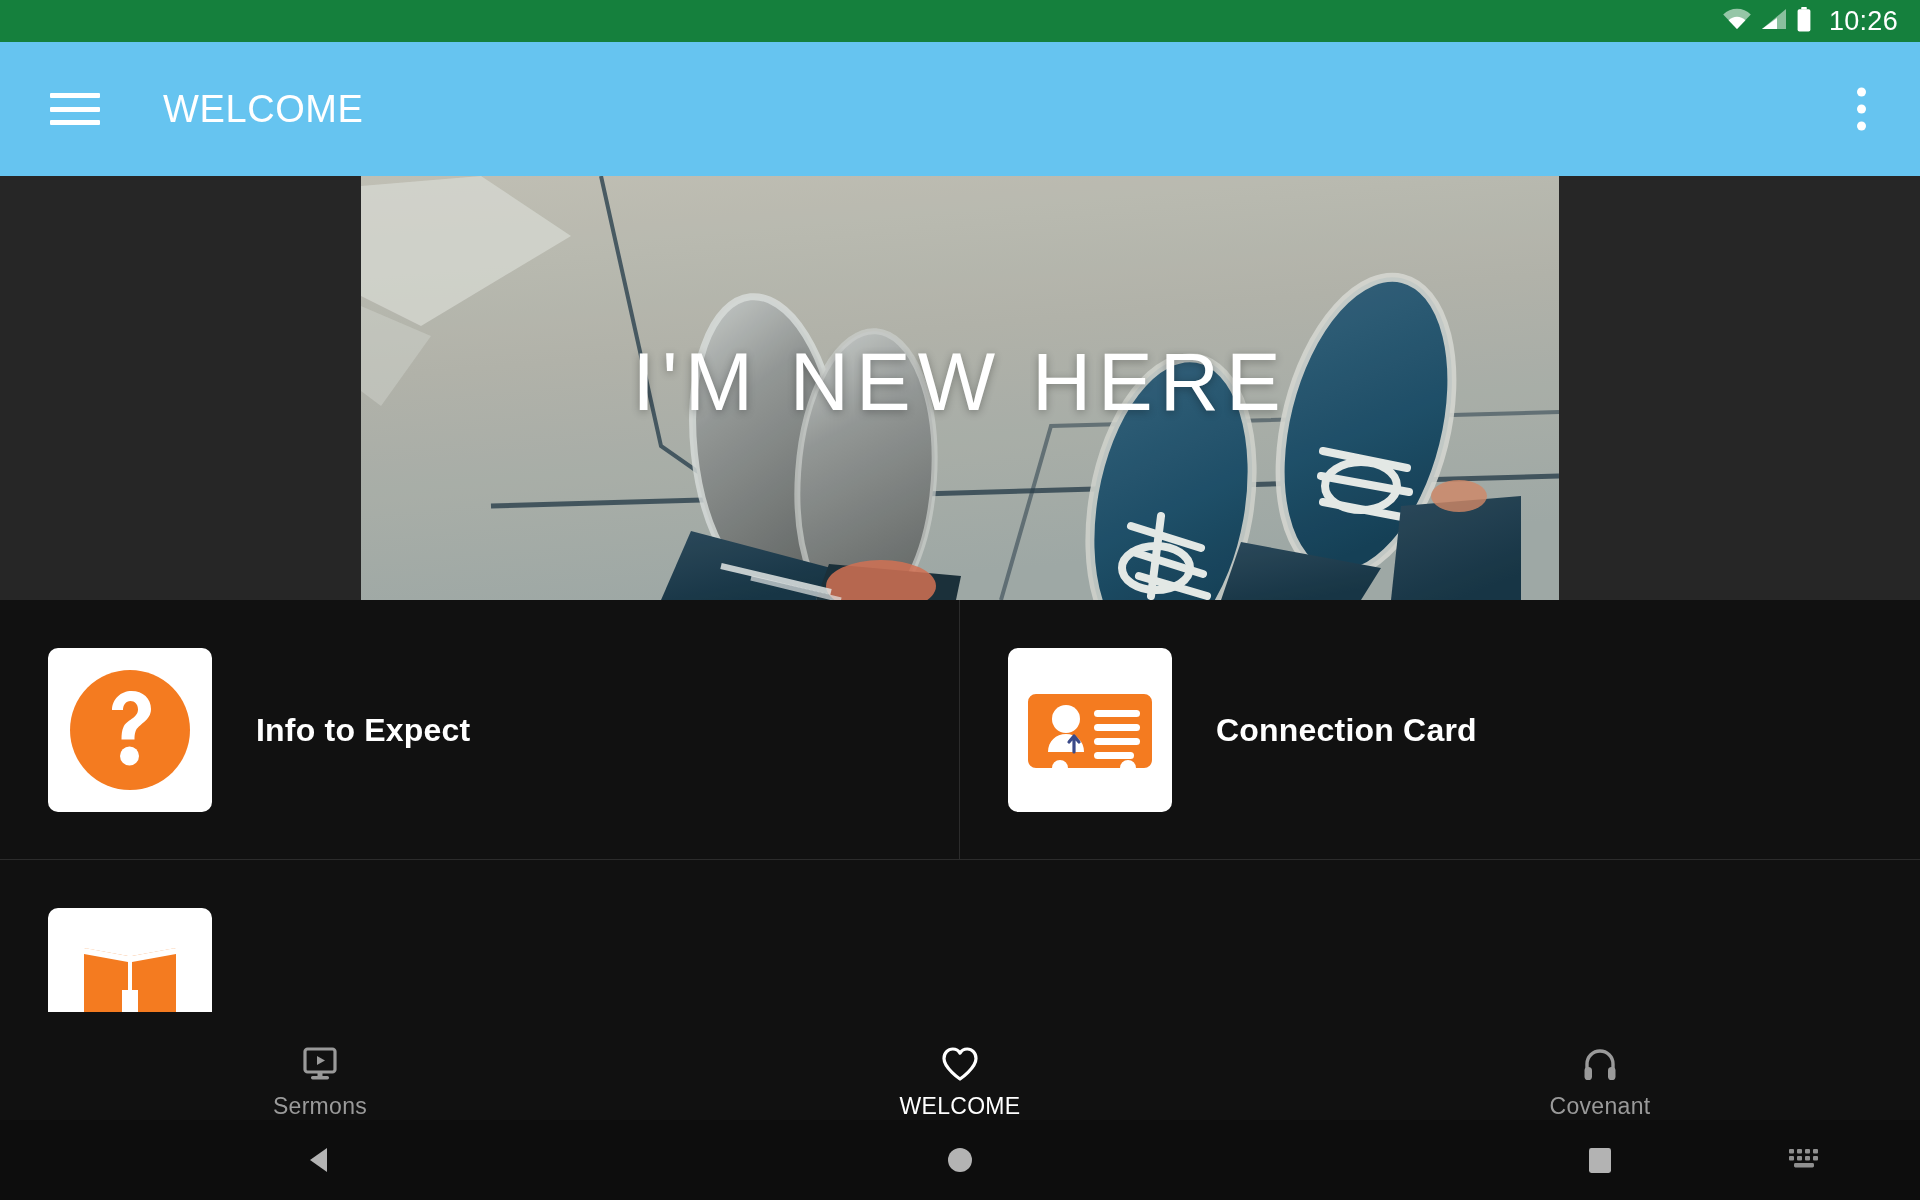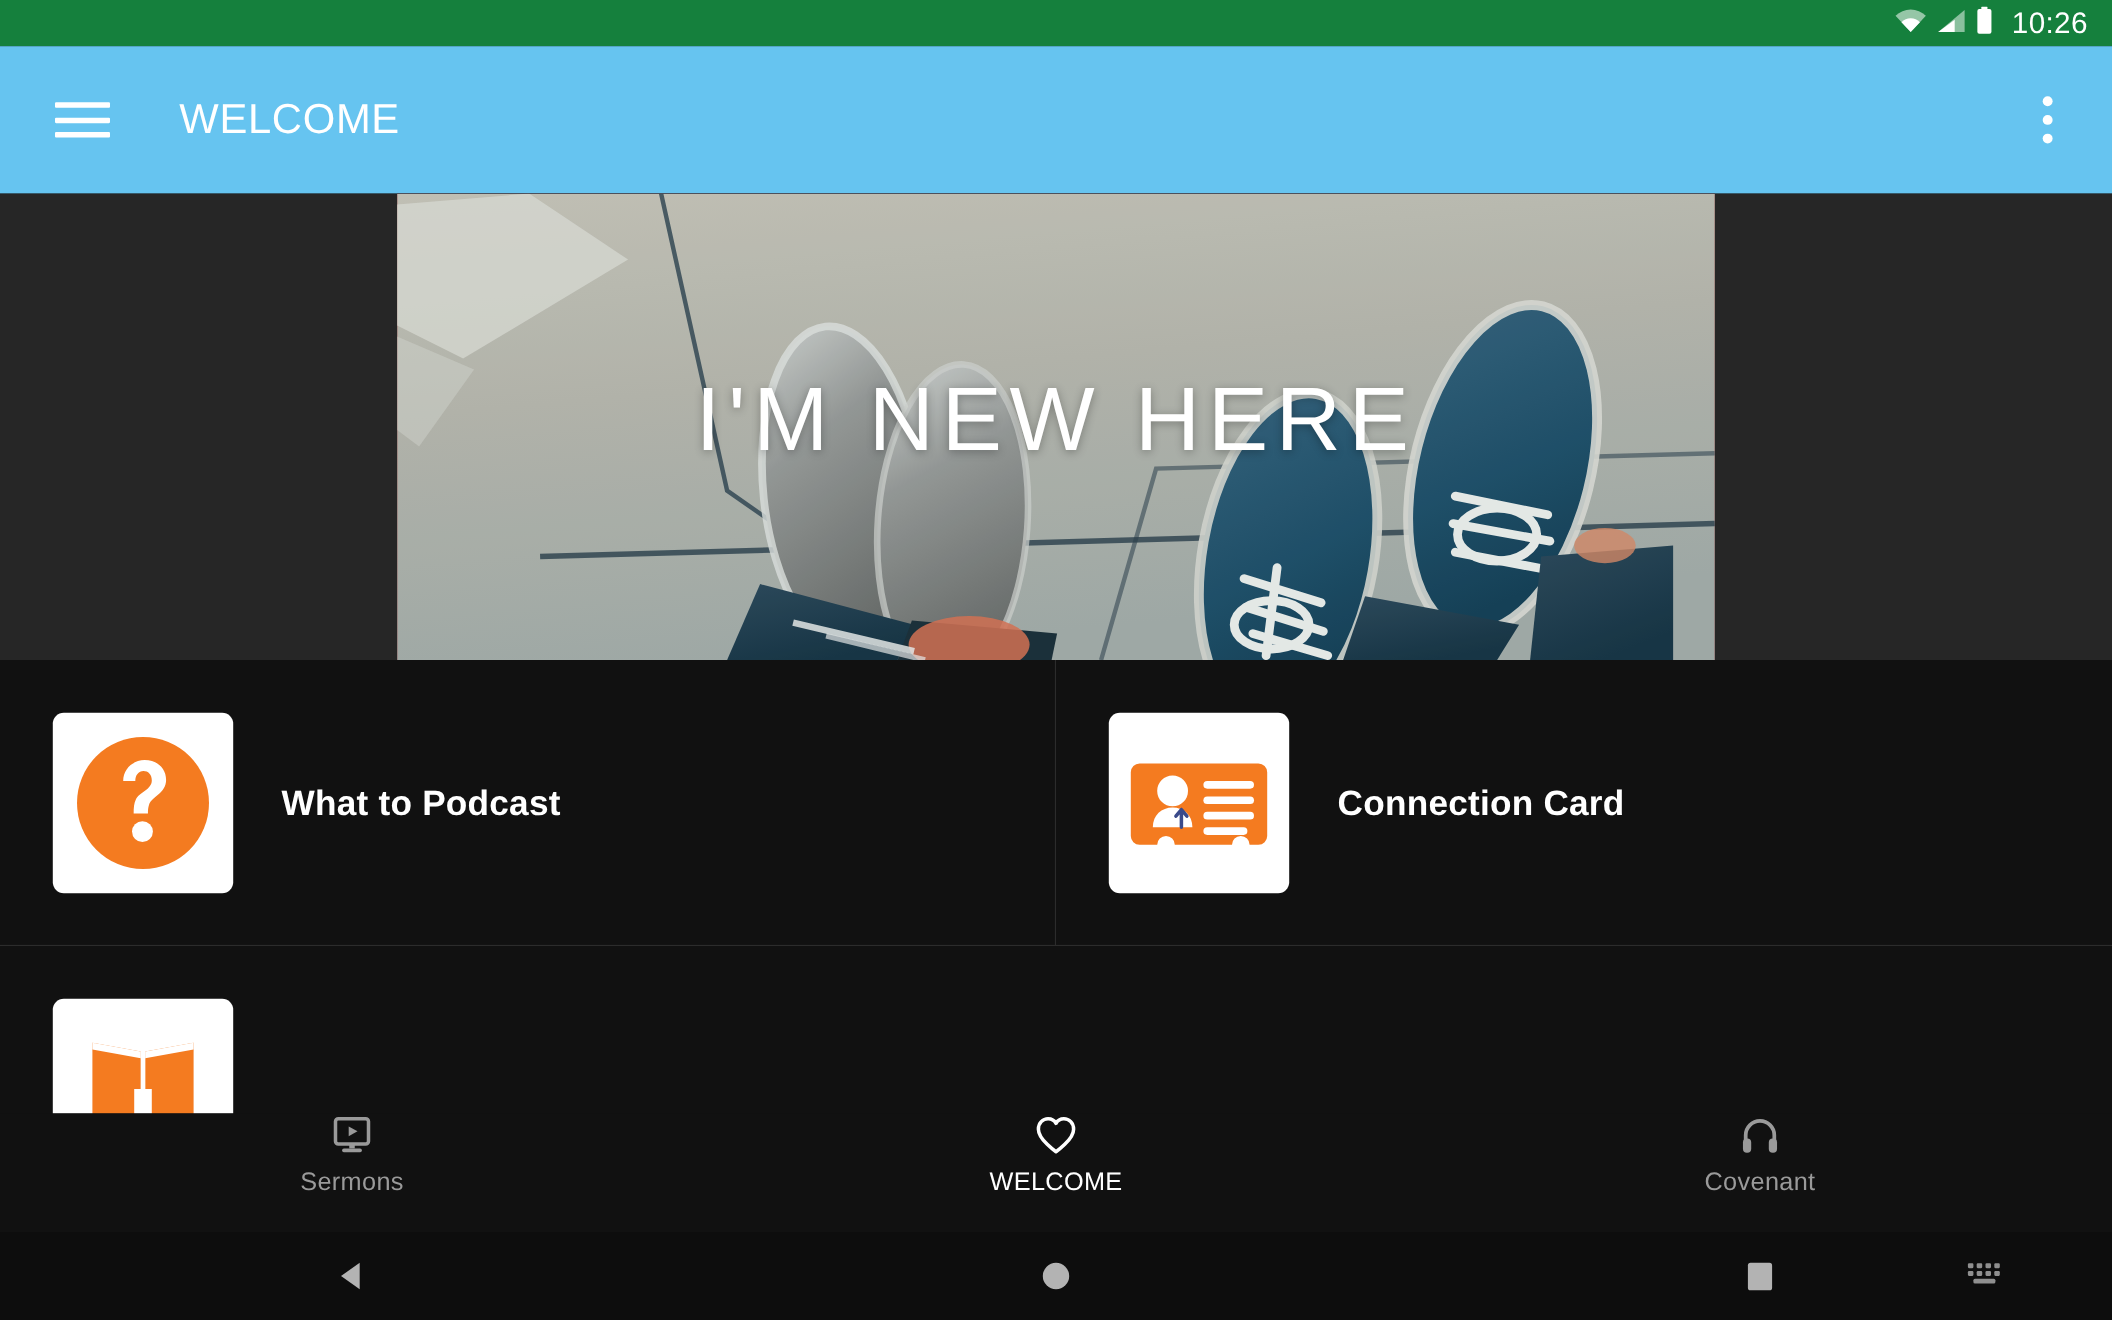--- a/index.html
+++ b/index.html
@@ -130,21 +130,21 @@
     letter-spacing: 0.2px;
     white-space: nowrap;
   }
 
   
   .bottomnav {
     position: absolute;
     left: 0; right: 0; bottom: 80px;
     height: 108px;
     background: #111111;
-    display: flex; align-items: flex-start;
+    display: flex; align-items: flex-end;
     z-index: 5;
   }
   .navitem {
     flex: 1 1 0;
     display: flex; flex-direction: column; align-items: center; justify-content: center;
     gap: 9px; cursor: pointer;
   }
   .navicon { height: 40px; display: flex; align-items: center; justify-content: center; }
   .navlabel { font-size: 23px; color: #9a9a9a; letter-spacing: 0.3px; }
   .navitem.active .navlabel { color: #ffffff; }
@@ -293,21 +293,21 @@
   <div class="grid">
 
     <div class="cell col-left row-top">
       <div class="tile">
         <svg width="132" height="132" viewBox="0 0 132 132">
           <circle cx="66" cy="66" r="60" fill="#F47B20"></circle>
           <path d="M48 46c0-11 9-19 19.5-19C79 27 87 34.5 87 45c0 12-13 15-15.5 22.5-.9 2.7-1 5-1 8h-13c0-5 .3-9 2-12.6C62.5 56 74 54 74 45.5 74 40 70.6 37 66.5 37 61.8 37 59 41 59 46z" fill="#ffffff"></path>
           <circle cx="65.5" cy="92" r="9.5" fill="#ffffff"></circle>
         </svg>
       </div>
-      <div class="cell-label">What to Podcast</div>
+      <div class="cell-label">Info to Expect</div>
     </div>
 
     <div class="cell row-top">
       <div class="tile">
         <svg width="132" height="132" viewBox="0 0 132 132">
           <path d="M12 30h108a8 8 0 0 1 8 8v58a8 8 0 0 1-8 8h-8a8 8 0 0 0-16 0H44a8 8 0 0 0-16 0h-16a8 8 0 0 1-8-8V38a8 8 0 0 1 8-8z" fill="#F47B20"></path>
           <circle cx="42" cy="55" r="14" fill="#ffffff"></circle>
           <path d="M24 88c0-11 8-18 18-18s18 7 18 18z" fill="#ffffff"></path>
           <path d="M50 88 L50 74 M50 72 l-5 6 M50 72 l5 6" stroke="#3a4a8a" stroke-width="3.2" fill="none" stroke-linecap="round"></path>
           <g fill="#ffffff">

